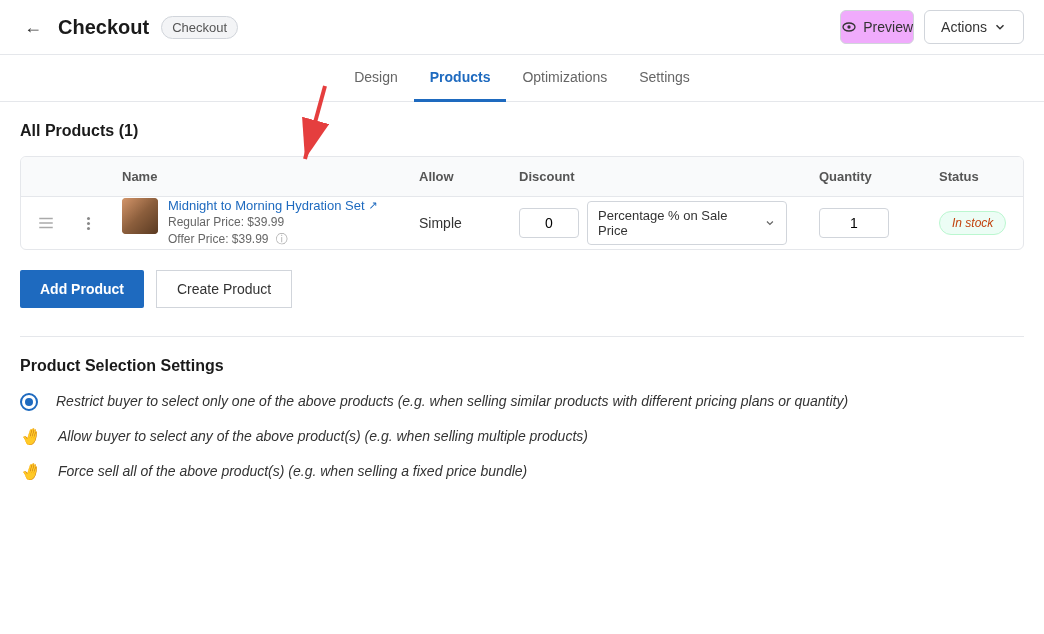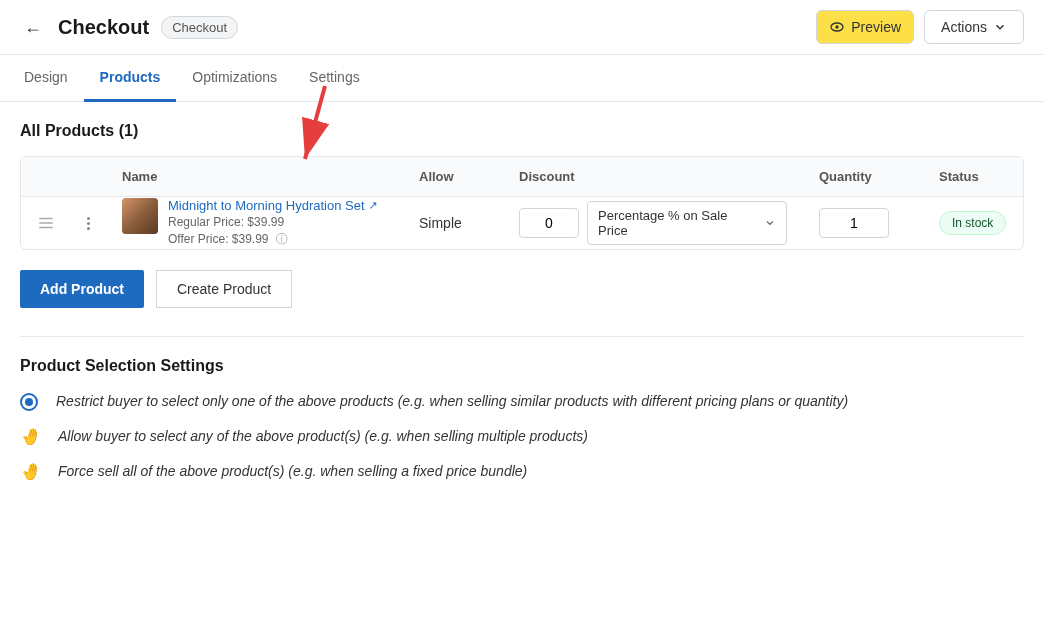--- a/index.html
+++ b/index.html
@@ -5,25 +5,25 @@
     * { box-sizing: border-box; margin: 0; padding: 0; }
     body { font-family: -apple-system, BlinkMacSystemFont, 'Segoe UI', sans-serif; background: #fff; color: #333; font-size: 14px; }
 
     
     .top-bar { display: flex; align-items: center; justify-content: space-between; padding: 10px 20px; border-bottom: 1px solid #e5e7eb; }
     .top-bar-left { display: flex; align-items: center; gap: 12px; }
     .back-btn { background: none; border: none; cursor: pointer; font-size: 18px; color: #333; padding: 4px; }
     .page-title { font-size: 20px; font-weight: 700; color: #1a1a1a; }
     .breadcrumb-badge { background: #f3f4f6; border: 1px solid #d1d5db; border-radius: 12px; padding: 3px 10px; font-size: 13px; color: #555; }
     .top-bar-right { display: flex; align-items: center; gap: 10px; }
-    .preview-btn { display: flex; align-items: center; gap: 6px; border: 1px solid #d1d5db; border-radius: 6px; padding: 8px 12px; background: #fde047; cursor: pointer; font-size: 14px; color: #333; }
+    .preview-btn { display: flex; align-items: center; gap: 6px; border: 1px solid #d1d5db; border-radius: 6px; padding: 8px 0; background: #f0abfc; cursor: pointer; font-size: 14px; color: #333; }
     .actions-btn { display: flex; align-items: center; gap: 6px; border: 1px solid #d1d5db; border-radius: 6px; padding: 8px 16px; background: #fff; cursor: pointer; font-size: 14px; color: #333; font-weight: 500; }
 
     
-    .tabs { display: flex; gap: 0; padding: 0 8px; border-bottom: 1px solid #e5e7eb; }
+    .tabs { display: flex; gap: 0; padding: 0 28px; border-bottom: 1px solid #e5e7eb; justify-content: center; }
     .tab { padding: 14px 16px; cursor: pointer; font-size: 14px; color: #666; border-bottom: 3px solid transparent; margin-bottom: -1px; }
     .tab.active { color: #1e6abf; border-bottom: 3px solid #1e6abf; font-weight: 600; }
 
     
     .main { padding: 20px 20px; }
 
     
     .section-header { display: flex; align-items: flex-end; justify-content: space-between; margin-bottom: 16px; }
     .section-title { font-size: 16px; font-weight: 700; color: #1a1a1a; }
     .save-btn { background: #1e6abf; color: #fff; border: none; border-radius: 6px; padding: 10px 24px; font-size: 14px; font-weight: 600; cursor: pointer; }
@@ -52,21 +52,21 @@
     .product-img-inner { width: 100%; height: 100%; background: linear-gradient(135deg, #d4956a 0%, #8B5E3C 50%, #5a3a22 100%); border-radius: 3px; }
     .product-info { display: flex; align-items: flex-start; gap: 10px; }
     .product-name-link { color: #1e6abf; font-weight: 500; font-size: 13px; text-decoration: none; display: flex; align-items: center; gap: 4px; }
     .ext-link { font-size: 11px; color: #1e6abf; }
     .price-info { font-size: 12px; color: #666; margin-top: 2px; }
 
     .discount-group { display: flex; align-items: center; gap: 8px; }
     .discount-input { border: 1px solid #d1d5db; border-radius: 4px; padding: 6px 10px; width: 60px; font-size: 14px; text-align: center; }
     .discount-select { border: 1px solid #d1d5db; border-radius: 4px; padding: 6px 10px; font-size: 13px; background: #fff; cursor: pointer; display: flex; align-items: center; gap: 6px; min-width: 200px; justify-content: space-between; }
     .quantity-input { border: 1px solid #d1d5db; border-radius: 4px; padding: 6px 10px; width: 70px; font-size: 14px; text-align: center; }
-    .status-badge { background: #ecfdf5; color: #14532d; border: 1px solid #bbf7d0; border-radius: 12px; padding: 4px 12px; font-size: 12px; font-weight: 500; display: inline-block; }
+    .status-badge { background: #ecfdf5; color: #c2410c; border: 1px solid #bbf7d0; border-radius: 12px; padding: 4px 12px; font-size: 12px; font-weight: 500; display: inline-block; font-style: italic; }
 
     
     .action-buttons { display: flex; gap: 12px; margin-bottom: 28px; }
     .add-product-btn { background: #1e6abf; color: #fff; border: none; border-radius: 2px; padding: 10px 20px; font-size: 14px; font-weight: 600; cursor: pointer; }
     .create-product-btn { background: #fff; color: #333; border: 1px solid #d1d5db; border-radius: 0; padding: 10px 20px; font-size: 14px; font-weight: 500; cursor: pointer; }
 
     
     .settings-section { border-top: 1px solid #e5e7eb; padding-top: 20px; }
     .settings-title { font-size: 16px; font-weight: 700; color: #1a1a1a; margin-bottom: 16px; }
     .setting-item { display: flex; align-items: center; gap: 18px; margin-bottom: 14px; font-style: italic; }

